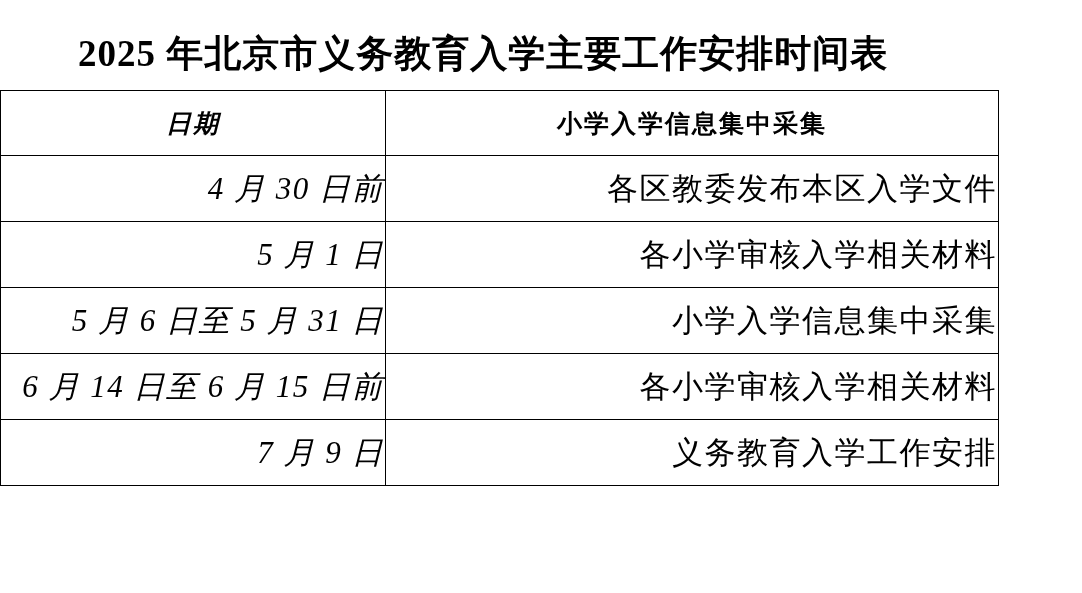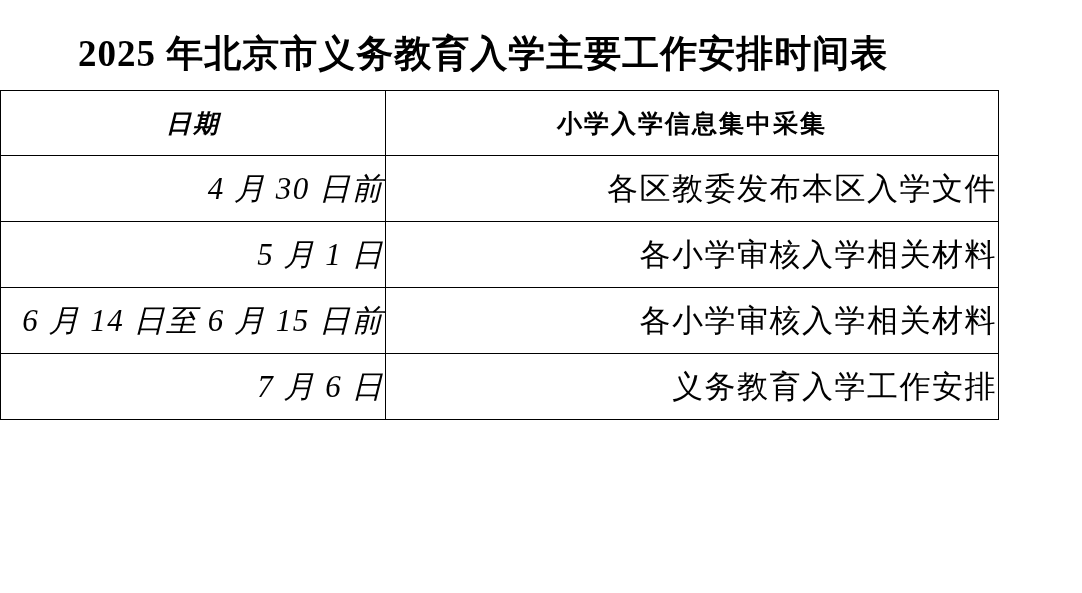--- a/index.html
+++ b/index.html
@@ -87,24 +87,28 @@
       <tbody>
         <tr>
           <td class="col-date">4 月 30 日前</td>
           <td class="col-task">各区教委发布本区入学文件</td>
         </tr>
         <tr>
           <td class="col-date">5 月 1 日</td>
           <td class="col-task">各小学审核入学相关材料</td>
         </tr>
         <tr>
+          <td class="col-date">5 月 6 日至 5 月 31 日</td>
+          <td class="col-task">小学入学信息集中采集</td>
+        </tr>
+        <tr>
           <td class="col-date">6 月 14 日至 6 月 15 日前</td>
           <td class="col-task">各小学审核入学相关材料</td>
         </tr>
         <tr>
-          <td class="col-date">7 月 6 日</td>
+          <td class="col-date">7 月 9 日</td>
           <td class="col-task">义务教育入学工作安排</td>
         </tr>
       </tbody>
     </table>
   </div>
 
 </div>
 
 </body></html>

